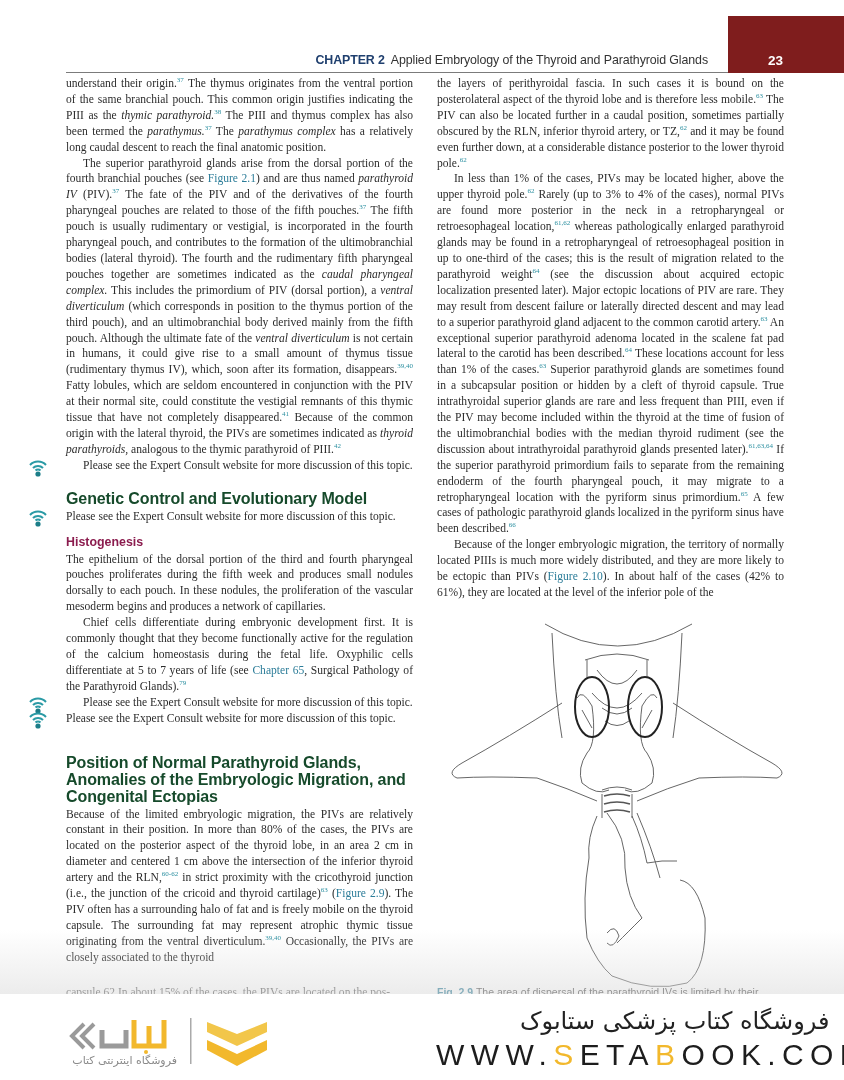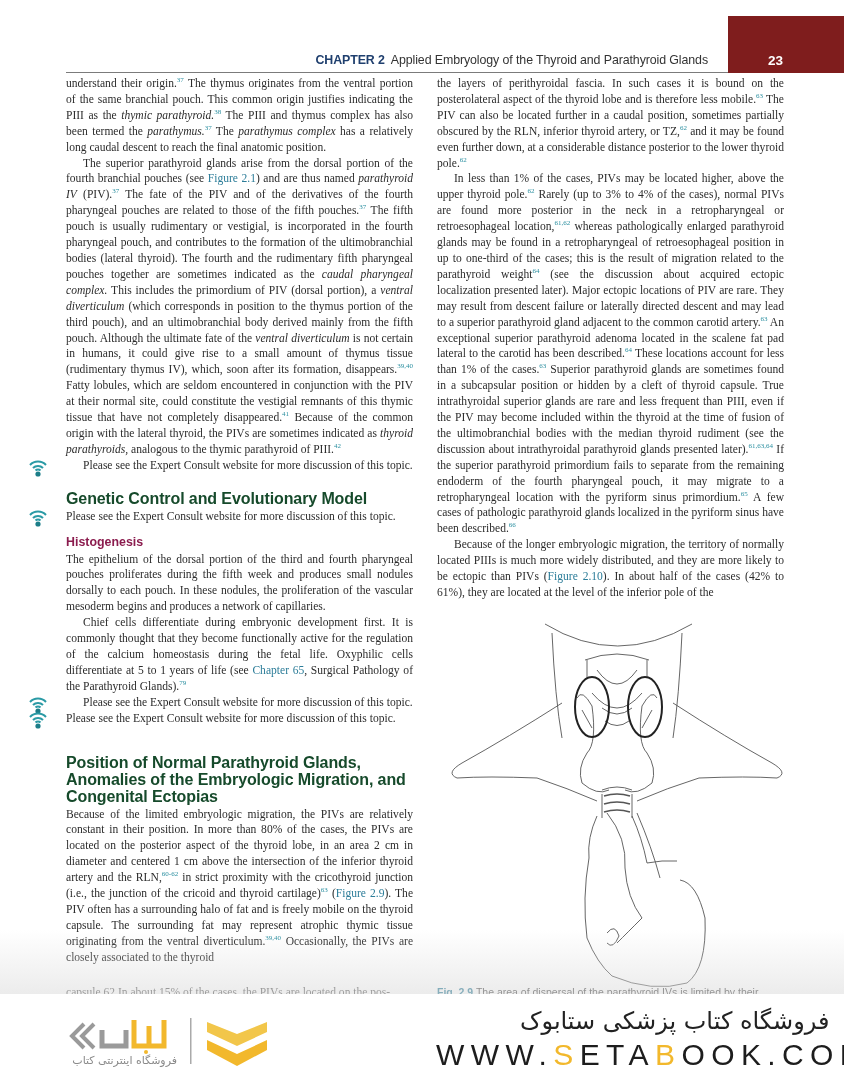--- a/index.html
+++ b/index.html
@@ -115,21 +115,21 @@
       <path d="M2 6 A11 11 0 0 1 18 6" stroke="#2a9aa5" stroke-width="2" fill="none"></path>
       <path d="M5 9 A7 7 0 0 1 15 9" stroke="#2a9aa5" stroke-width="2" fill="none"></path>
       <path d="M7.5 11.5 A3.5 3.5 0 0 1 12.5 11.5" stroke="#2a9aa5" stroke-width="2" fill="none"></path>
       <circle cx="10" cy="15" r="2.6" fill="#1c7d88"></circle>
     </svg>
     <span>Please see the Expert Consult website for more discussion of this topic.</span>
   </p>
 
   <h3 class="sub">Histogenesis</h3>
   <p>The epithelium of the dorsal portion of the third and fourth pharyngeal pouches proliferates during the fifth week and produces small nodules dorsally to each pouch. In these nodules, the proliferation of the vascular mesoderm begins and produces a network of capillaries.</p>
-  <p class="ind"><span>Chief cells differentiate during embryonic development first. It is commonly thought that they become functionally active for the regulation of the calcium homeostasis during the fetal life. Oxyphilic cells differentiate at 5 to 1 years of life (see </span><span class="lnk">Chapter 65</span><span>, Surgical Pathology of the Parathyroid Glands).</span><sup>79</sup></p>
+  <p class="ind"><span>Chief cells differentiate during embryonic development first. It is commonly thought that they become functionally active for the regulation of the calcium homeostasis during the fetal life. Oxyphilic cells differentiate at 5 to 7 years of life (see </span><span class="lnk">Chapter 65</span><span>, Surgical Pathology of the Parathyroid Glands).</span><sup>79</sup></p>
   <p class="ind rel">
     <svg class="wifi" style="top:1px;" viewBox="0 0 20 18">
       <path d="M2 6 A11 11 0 0 1 18 6" stroke="#2a9aa5" stroke-width="2" fill="none"></path>
       <path d="M5 9 A7 7 0 0 1 15 9" stroke="#2a9aa5" stroke-width="2" fill="none"></path>
       <path d="M7.5 11.5 A3.5 3.5 0 0 1 12.5 11.5" stroke="#2a9aa5" stroke-width="2" fill="none"></path>
       <circle cx="10" cy="15" r="2.6" fill="#1c7d88"></circle>
     </svg>
     <span>Please see the Expert Consult website for more discussion of this topic.</span>
   </p>
 

